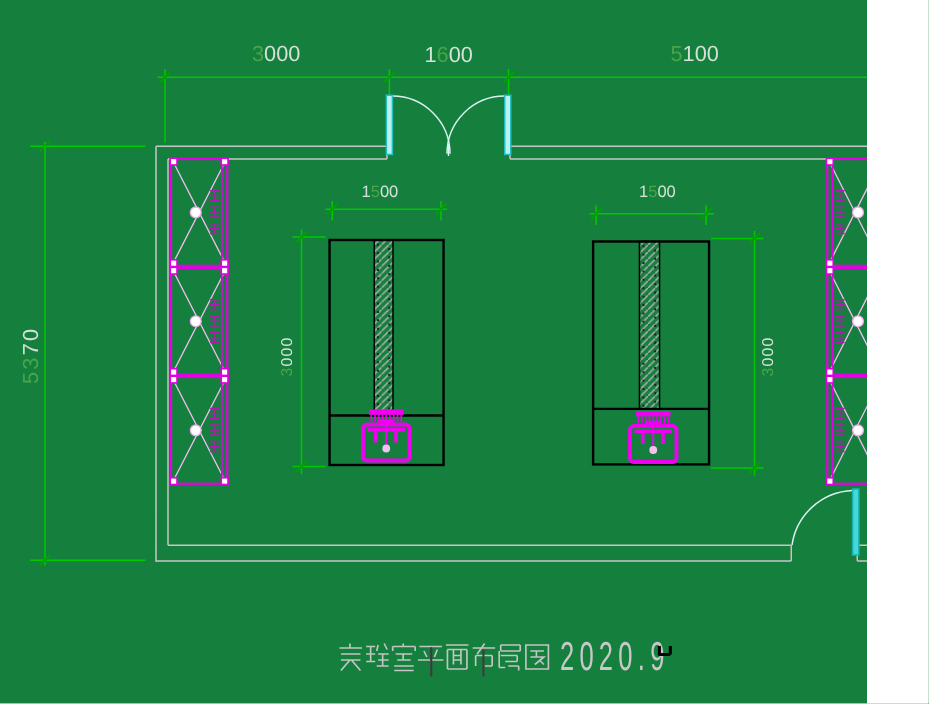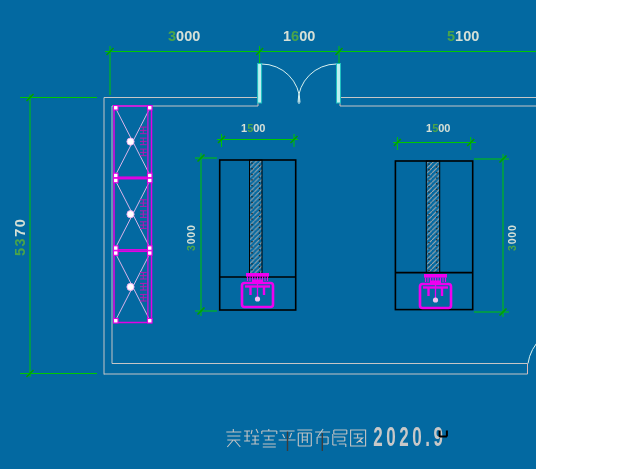--- a/index.html
+++ b/index.html
@@ -1,17 +1,17 @@
 <!DOCTYPE html>
 <html><head>
 <meta charset="utf-8">
 <style>
   html,body{margin:0;padding:0;background:#ffffff;}
-  #canvas{position:relative;width:536px;height:469px;background:#0369a1;overflow:hidden;
-          font-family:"Liberation Sans", sans-serif;font-weight:bold;}
+  #canvas{position:relative;width:578px;height:469px;background:#15803d;overflow:hidden;
+          font-family:"Liberation Sans", sans-serif;}
   svg{position:absolute;left:0;top:0;}
   text{font-family:"Liberation Sans", sans-serif;}
 </style>
 </head>
 <body>
 <div id="canvas">
 <svg width="619" height="469" viewBox="0 0 619 469">
 <defs>
 
   <pattern id="hatch" width="4.8" height="4.8" patternUnits="userSpaceOnUse">

